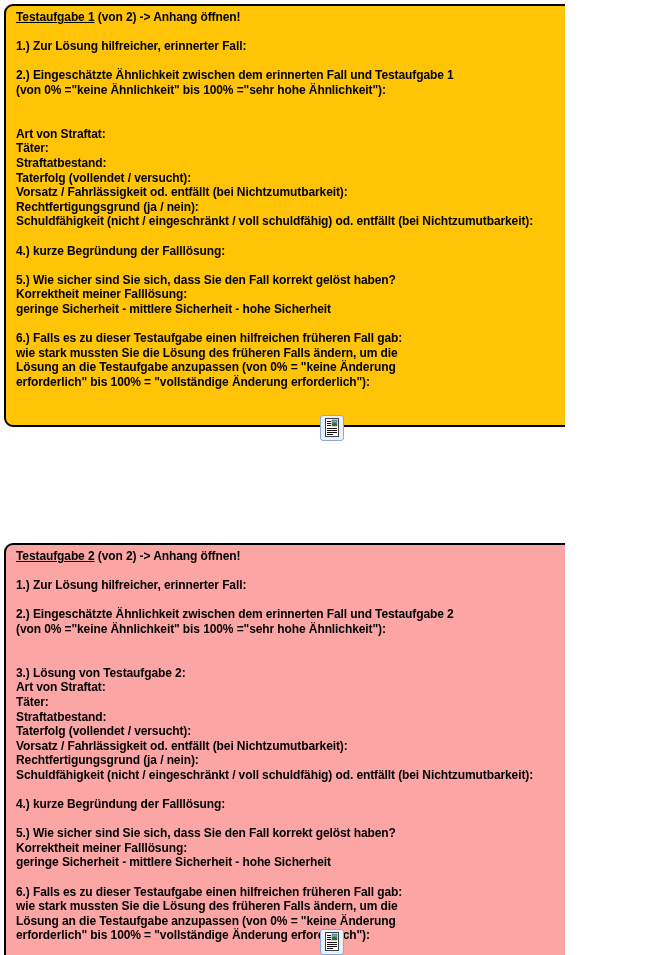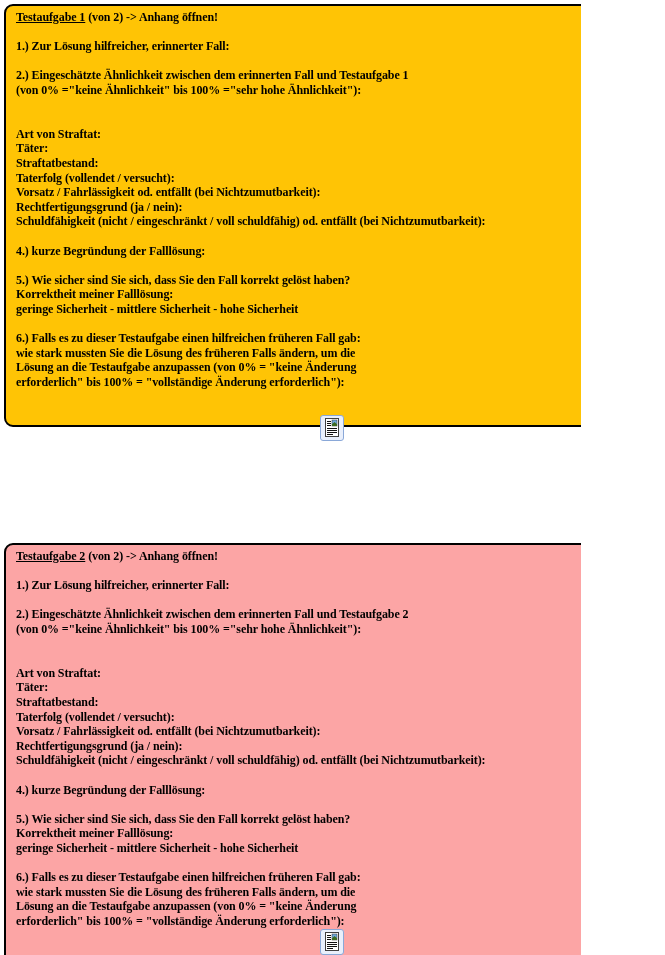--- a/index.html
+++ b/index.html
@@ -6,22 +6,21 @@
     margin: 0;
     padding: 0;
     background: #ffffff;
   }
   .screen {
     position: relative;
     width: 565px;
     height: 955px;
     background: #ffffff;
     overflow: hidden;
-    font-family: Liberation Serif, serif;
-    padding-left: 16px;
+    font-family: Liberation Sans, sans-serif;
   }
   .panel {
     position: absolute;
     left: 4px;
     width: 657px;
     box-sizing: border-box;
     border: 2px solid #000000;
     border-radius: 9px;
     padding: 4px 10px 0 10px;
     color: #000000;
@@ -114,20 +113,21 @@
       <span class="title-link">Testaufgabe 2</span><span> (von 2) -&gt; Anhang öffnen!</span>
     </div>
     <div>
         <div class="line">&nbsp;</div>
         <div class="line">1.) Zur Lösung hilfreicher, erinnerter Fall:</div>
         <div class="line">&nbsp;</div>
         <div class="line">2.) Eingeschätzte Ähnlichkeit zwischen dem erinnerten Fall und Testaufgabe 2</div>
         <div class="line">(von 0% ="keine Ähnlichkeit" bis 100% ="sehr hohe Ähnlichkeit"):</div>
         <div class="line">&nbsp;</div>
         <div class="line">&nbsp;</div>
+        <div class="line">3.) Lösung von Testaufgabe 2:</div>
         <div class="line">Art von Straftat:</div>
         <div class="line">Täter:</div>
         <div class="line">Straftatbestand:</div>
         <div class="line">Taterfolg (vollendet / versucht):</div>
         <div class="line">Vorsatz / Fahrlässigkeit od. entfällt (bei Nichtzumutbarkeit):</div>
         <div class="line">Rechtfertigungsgrund (ja / nein):</div>
         <div class="line">Schuldfähigkeit (nicht / eingeschränkt / voll schuldfähig) od. entfällt (bei Nichtzumutbarkeit):</div>
         <div class="line">&nbsp;</div>
         <div class="line">4.) kurze Begründung der Falllösung:</div>
         <div class="line">&nbsp;</div>

